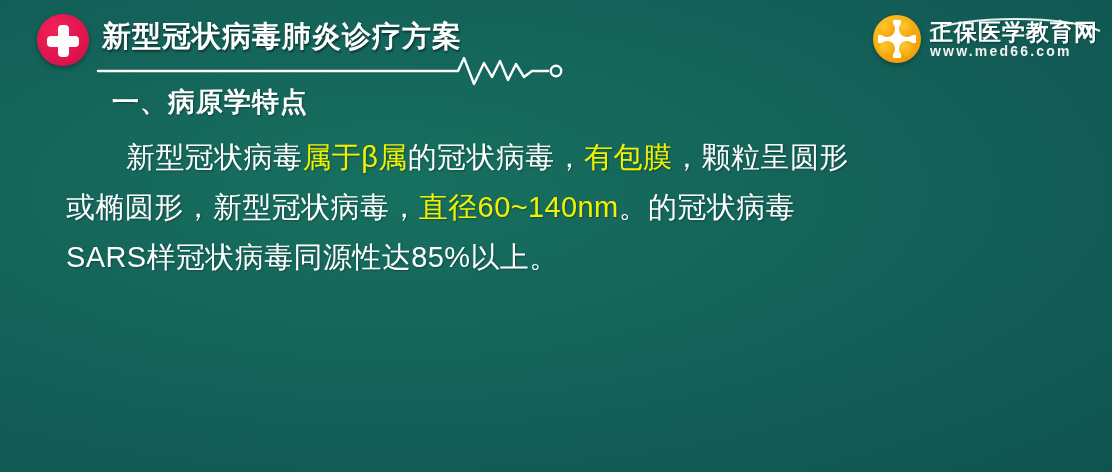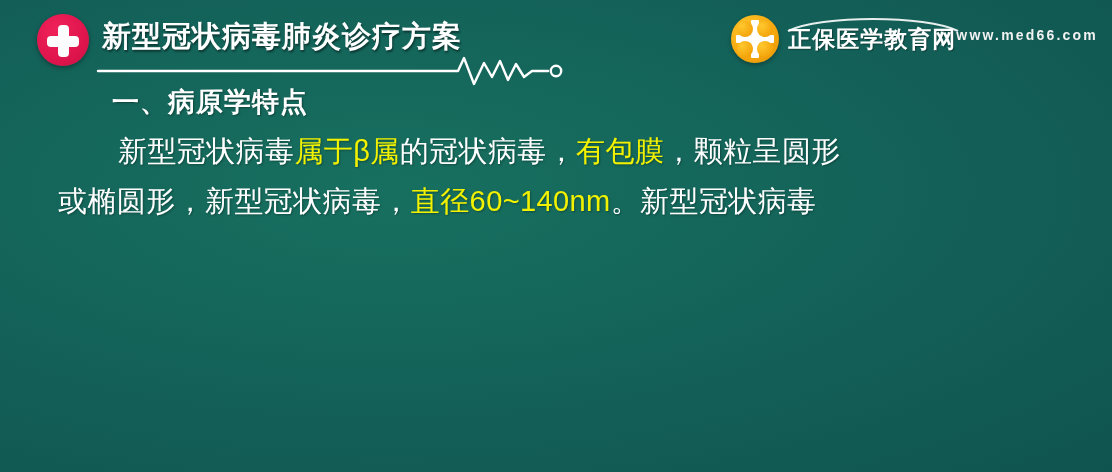--- a/index.html
+++ b/index.html
@@ -118,21 +118,21 @@
     background: radial-gradient(circle at 30% 30%, #ffc82e 0%, #f5a60d 70%, #e09205 100%);
     border-radius: 50%;
   }
   #brand-mark .m-notch.tl { left: 6px;  top: 6px;  }
   #brand-mark .m-notch.tr { right: 6px; top: 6px;  }
   #brand-mark .m-notch.bl { left: 6px;  bottom: 6px; }
   #brand-mark .m-notch.br { right: 6px; bottom: 6px; }
 
   #brand-text {
     display: flex;
-    flex-direction: row;
+    flex-direction: column;
     justify-content: flex-end;
     line-height: 1;
   }
   #brand-name {
     font-size: 23px;
     font-weight: bold;
     color: #ffffff;
     letter-spacing: 1px;
     text-shadow: 1px 1px 1px rgba(0,0,0,0.35);
     white-space: nowrap;
@@ -164,21 +164,21 @@
   #section-heading {
     margin: 0 0 6px 112px;
     font-size: 27px;
     color: #ffffff;
     letter-spacing: 1px;
     text-shadow: 1px 1px 2px rgba(0,0,0,0.35);
     white-space: nowrap;
   }
 
   .para {
-    margin: 4px;
+    margin: 12px;
     padding: 0 0 0 54px;
   }
   .line {
     font-size: 29px;
     color: #ffffff;
     letter-spacing: 0.4px;
     line-height: 50px;
     white-space: nowrap;
     text-shadow: 1px 1px 2px rgba(0,0,0,0.3);
   }
@@ -231,17 +231,18 @@
         <path d="M3 17 C 35 1, 141 1, 173 17" fill="none" stroke="#ffffff" stroke-width="2" opacity="0.9"></path>
       </svg>
     </div>
 
   </div>
 
   <div id="content">
     <h2 id="section-heading">一、病原学特点</h2>
     <div class="para" id="paragraph">
         <div class="line indent"><span>新型冠状病毒</span><span class="hl">属于β属</span><span>的冠状病毒，</span><span class="hl">有包膜</span><span>，颗粒呈圆形</span></div>
-        <div class="line"><span>或椭圆形，新型冠状病毒，</span><span class="hl ul">直径60~140nm</span><span>。新型冠状病毒</span></div>
+        <div class="line"><span>或椭圆形，新型冠状病毒，</span><span class="hl ul">直径60~140nm</span><span>。的冠状病毒</span></div>
+        <div class="line"><span>SARS样冠状病毒同源性达85%以上。</span></div>
       </div>
   </div>
 
 </div>
 
 </body></html>

